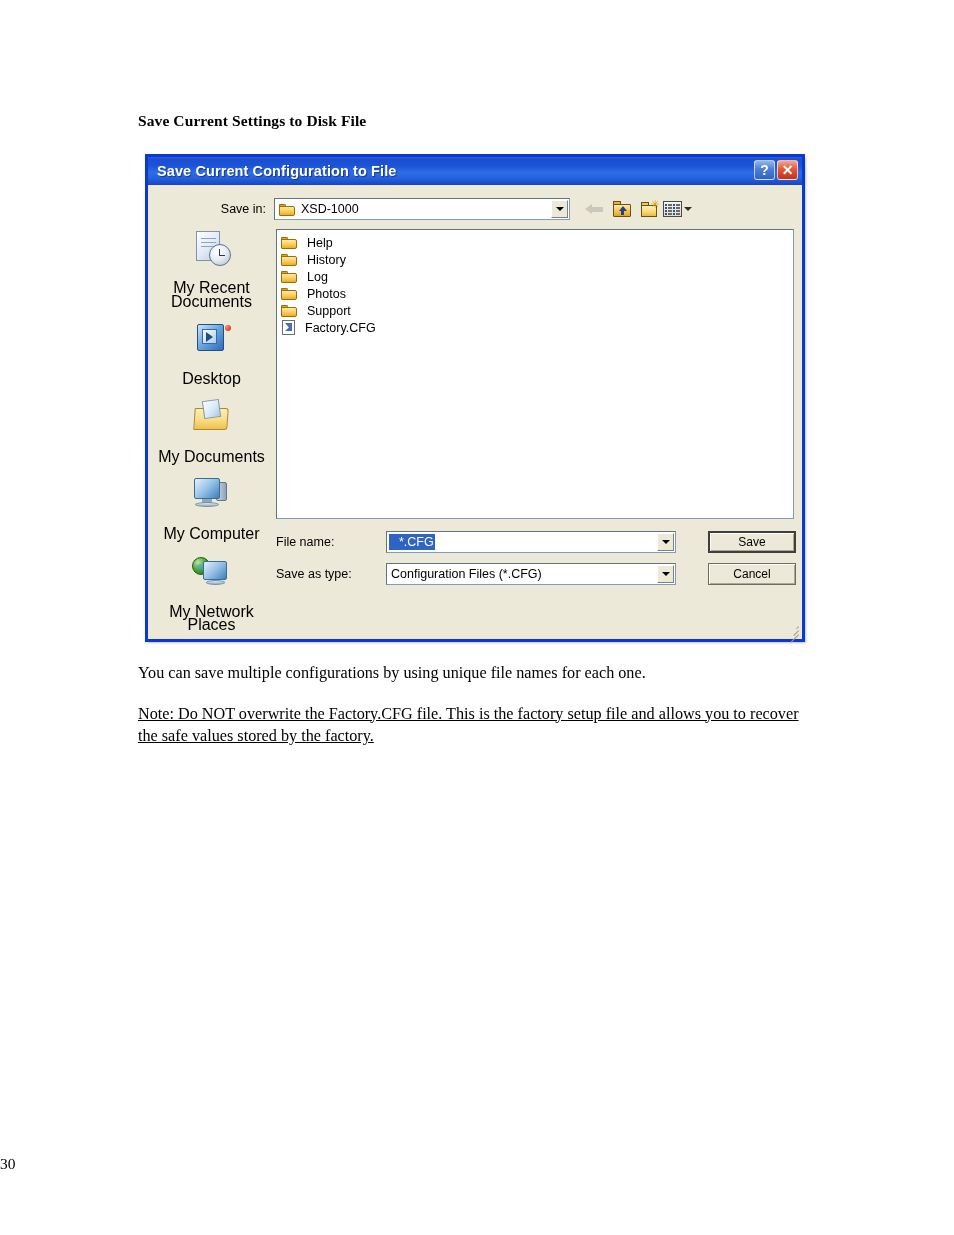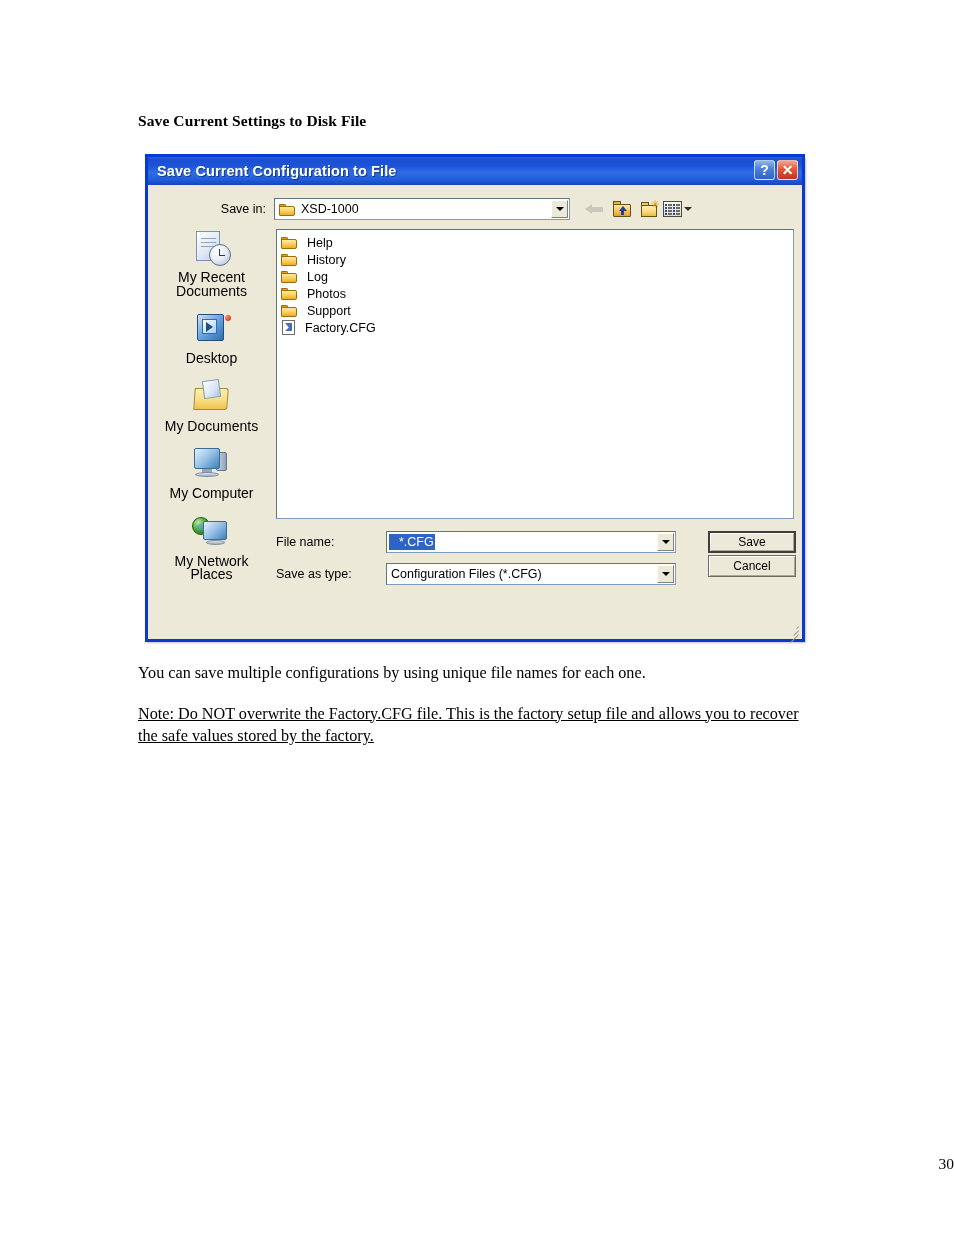--- a/index.html
+++ b/index.html
@@ -46,21 +46,21 @@
     color: #000000;
   }
   .doc-body p { margin: 0 0 18px 0; }
   .doc-body p:last-child { margin-bottom: 3px; text-decoration: underline; }
 
   .page-number {
     position: absolute;
     left: 0;
     top: 1155px;
     width: 954px;
-    text-align: right;
+    text-align: left;
     font-family: "Liberation Serif", serif;
     font-size: 15.5px;
     color: #000000;
   }
 
   
   .dialog {
     position: absolute;
     left: 145px;
     top: 157px;
@@ -364,24 +364,24 @@
     width: 115px;
     height: 370px;
   }
   .place {
     width: 100%;
     text-align: center;
     margin-bottom: 12px;
   }
   .place-label {
     font-family: "Liberation Sans", sans-serif;
-    font-size: 14px;
+    font-size: 16px;
     color: #000000;
     line-height: 13.5px;
-    margin-top: 2px;
+    margin-top: 12px;
     display: block;
   }
   .place-icon {
     width: 44px;
     height: 40px;
     margin: 0 auto;
     position: relative;
   }
 
   
@@ -646,21 +646,21 @@
     color: #000000;
     cursor: default;
   }
   .btn-save {
     left: 560px;
     top: 346px;
     border: 2px solid #40403a;
   }
   .btn-cancel {
     left: 560px;
-    top: 370px;
+    top: 378px;
     border: 1px solid #6f6d63;
   }
 
   .resize-grip {
     position: absolute;
     right: 3px;
     bottom: 3px;
     width: 13px;
     height: 13px;
   }

